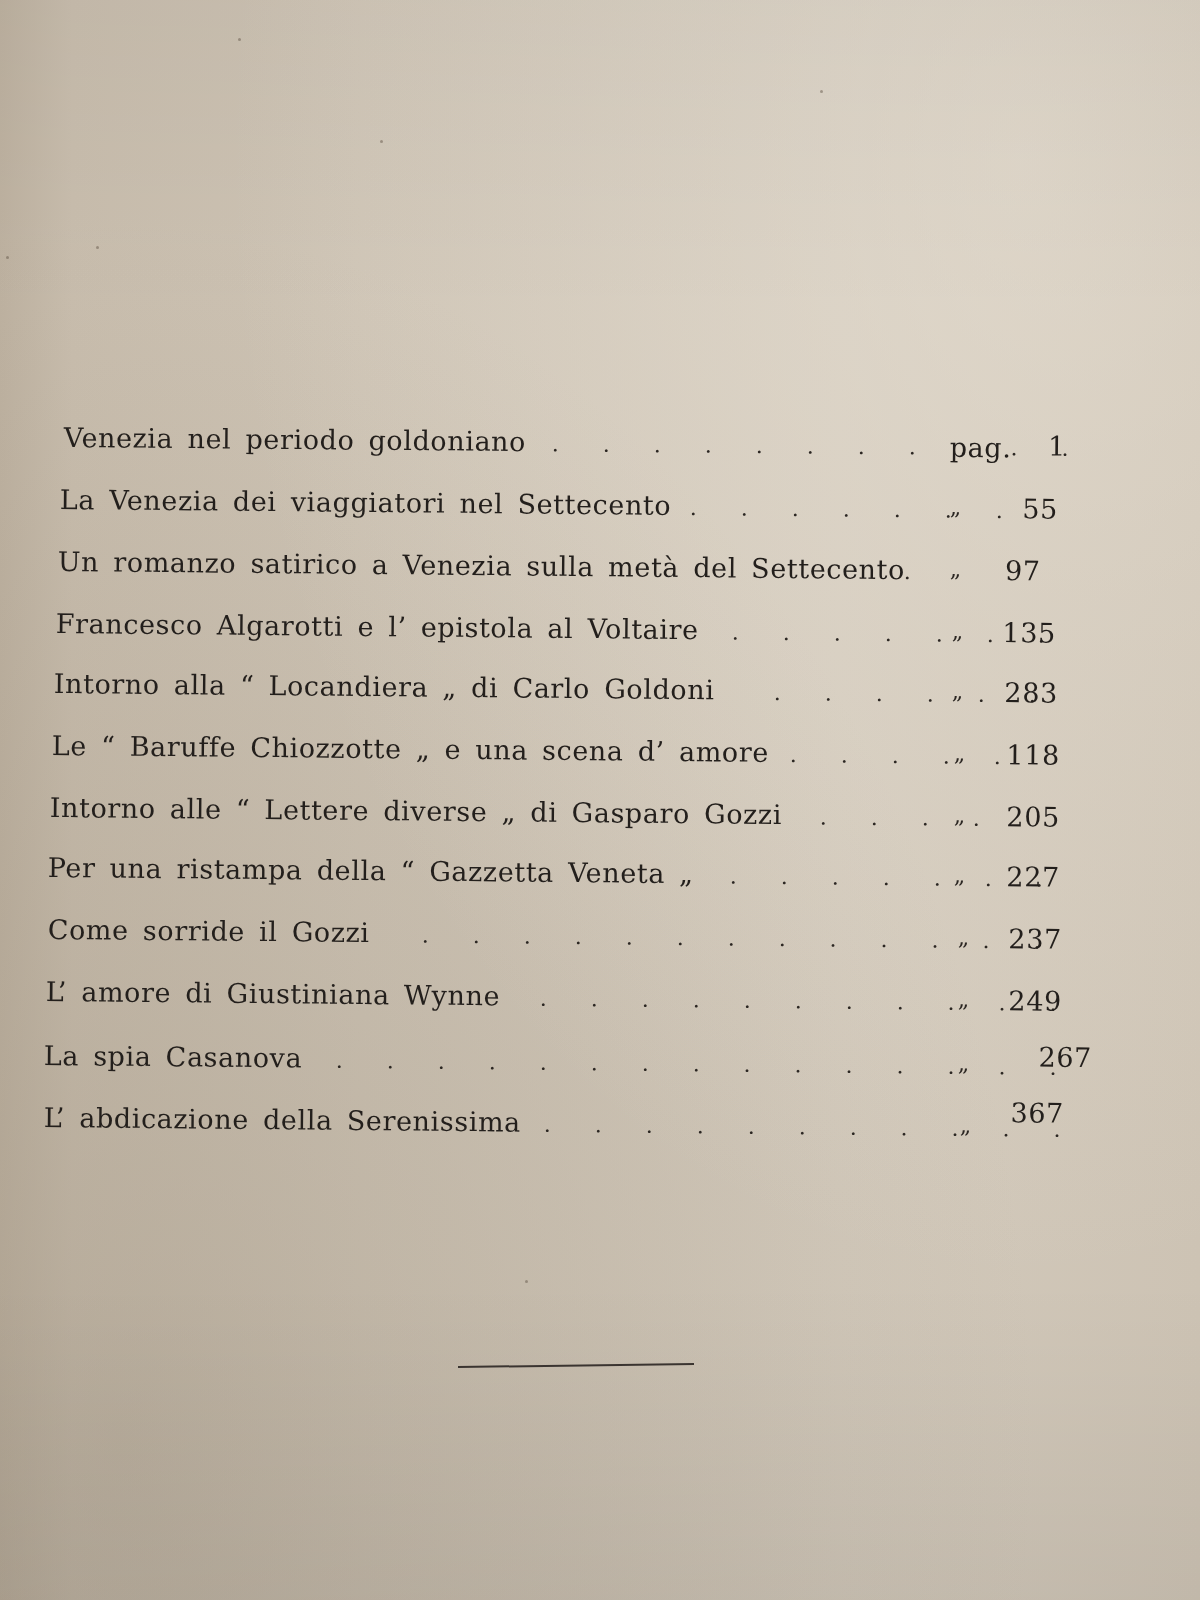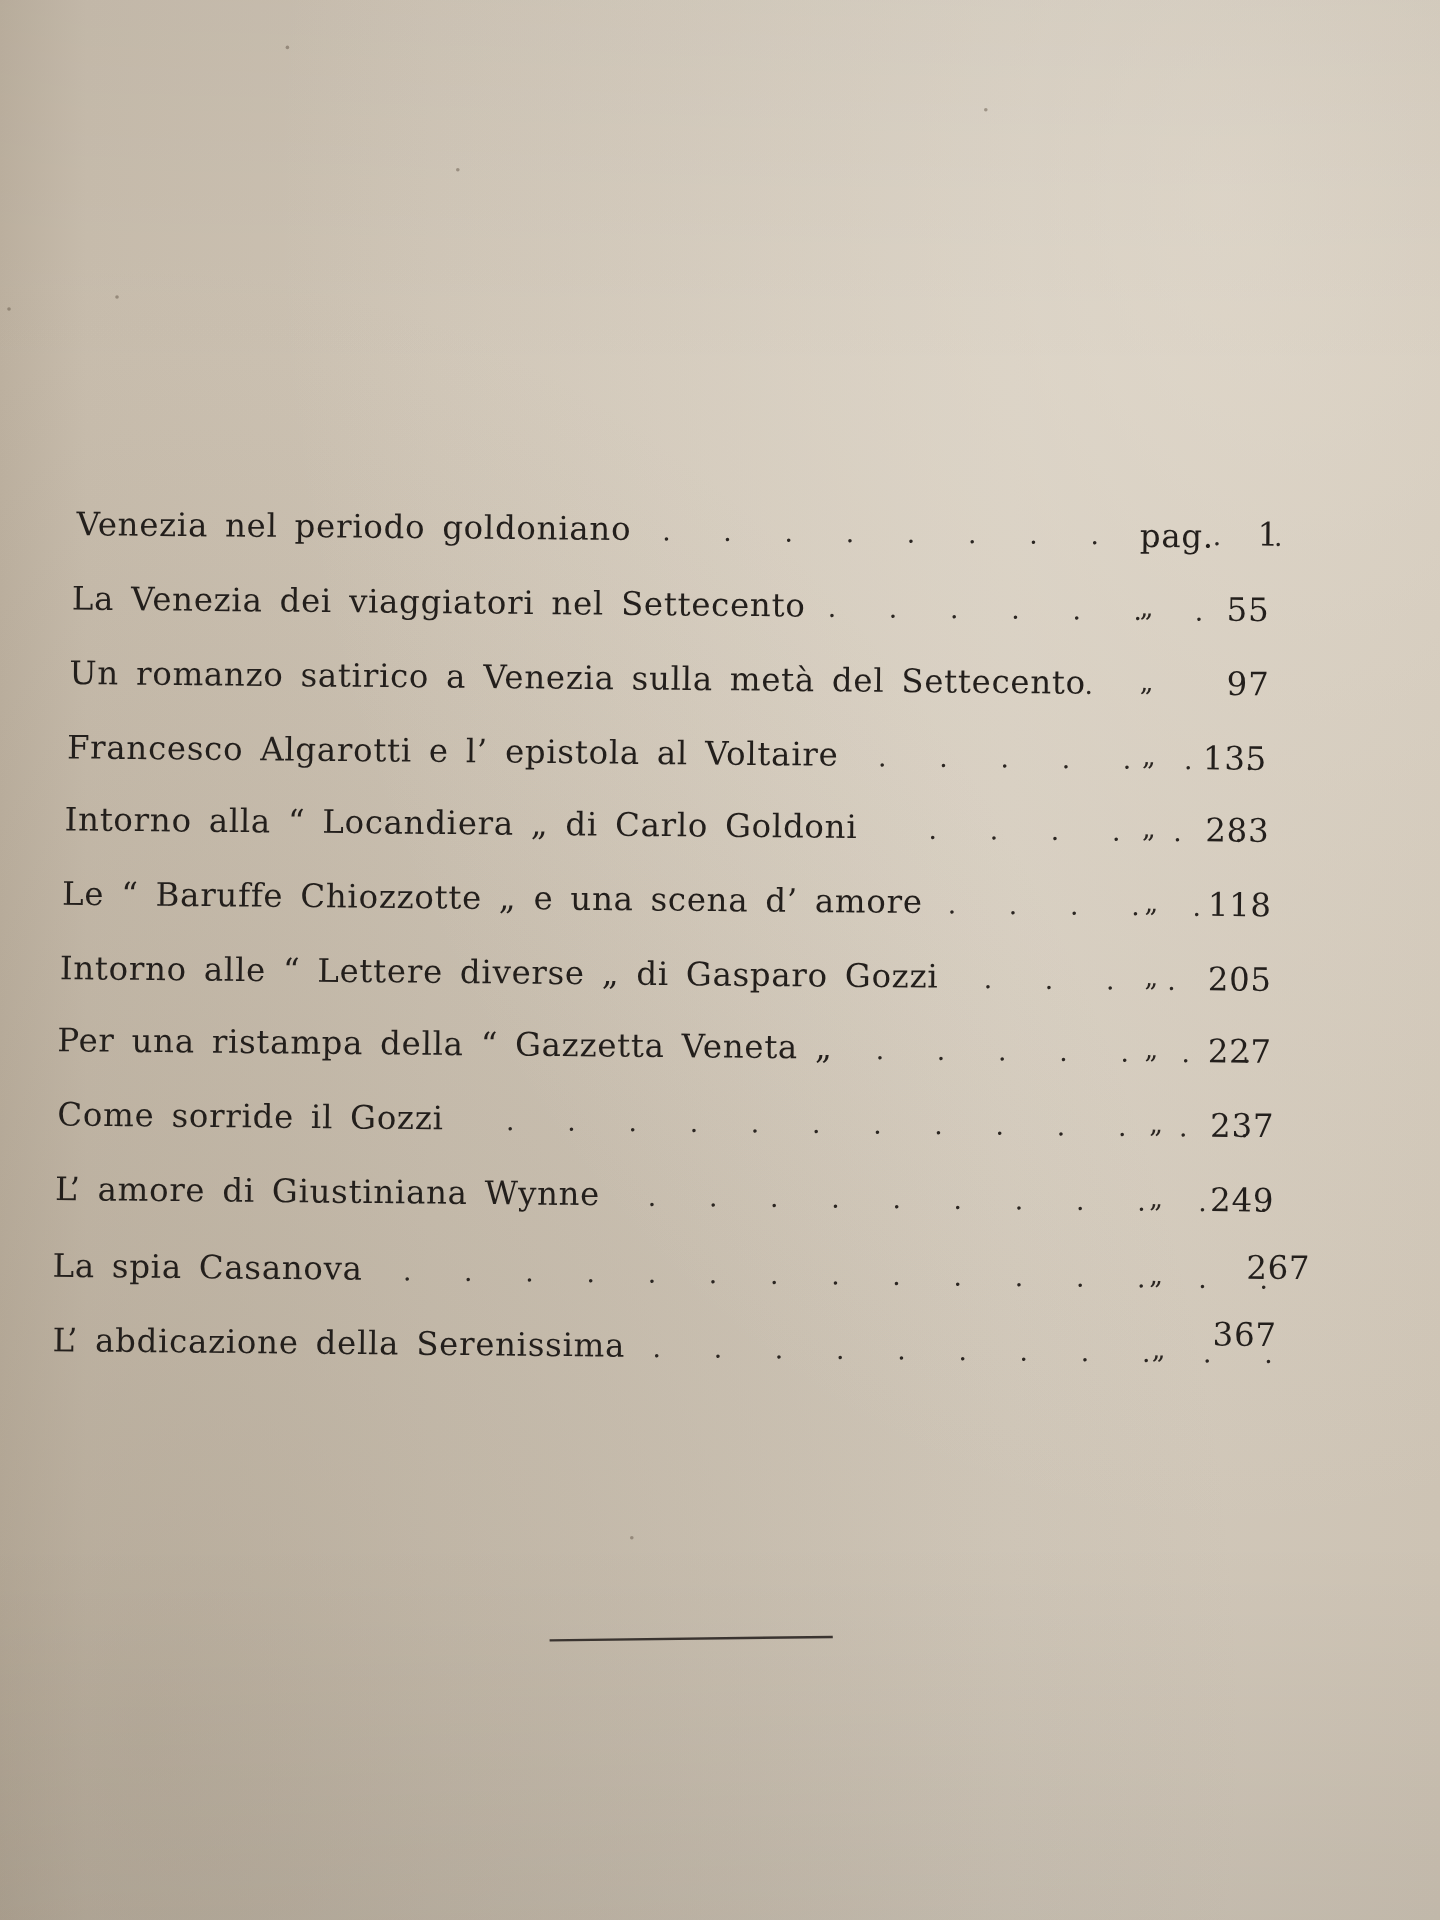--- a/index.html
+++ b/index.html
@@ -115,21 +115,21 @@
     <span class="title">La Venezia dei viaggiatori nel Settecento</span>
     <span class="leader" style="left:630px;">. . . . . . .</span>
     <span class="ditto" style="left:890px;">„</span>
     <span class="pagenum" style="left:928px;">55</span>
   </div>
 
   <div class="row" style="left:58px;top:546px;width:1000px;transform:rotate(0.55deg);transform-origin:left top;">
     <span class="title">Un romanzo satirico a Venezia sulla metà del Settecento</span>
     <span class="leader" style="left:846px;">.</span>
     <span class="ditto" style="left:892px;">„</span>
-    <span class="pagenum" style="left:930px;">97</span>
+    <span class="pagenum" style="left:930px;text-align:center;">97</span>
   </div>
 
   <div class="row" style="left:56px;top:608px;width:1000px;transform:rotate(0.55deg);transform-origin:left top;">
     <span class="title">Francesco Algarotti e l’ epistola al Voltaire</span>
     <span class="leader" style="left:676px;">. . . . . . .</span>
     <span class="ditto" style="left:896px;">„</span>
     <span class="pagenum" style="left:930px;">135</span>
   </div>
 
   <div class="row" style="left:54px;top:668px;width:1000px;transform:rotate(0.55deg);transform-origin:left top;">

